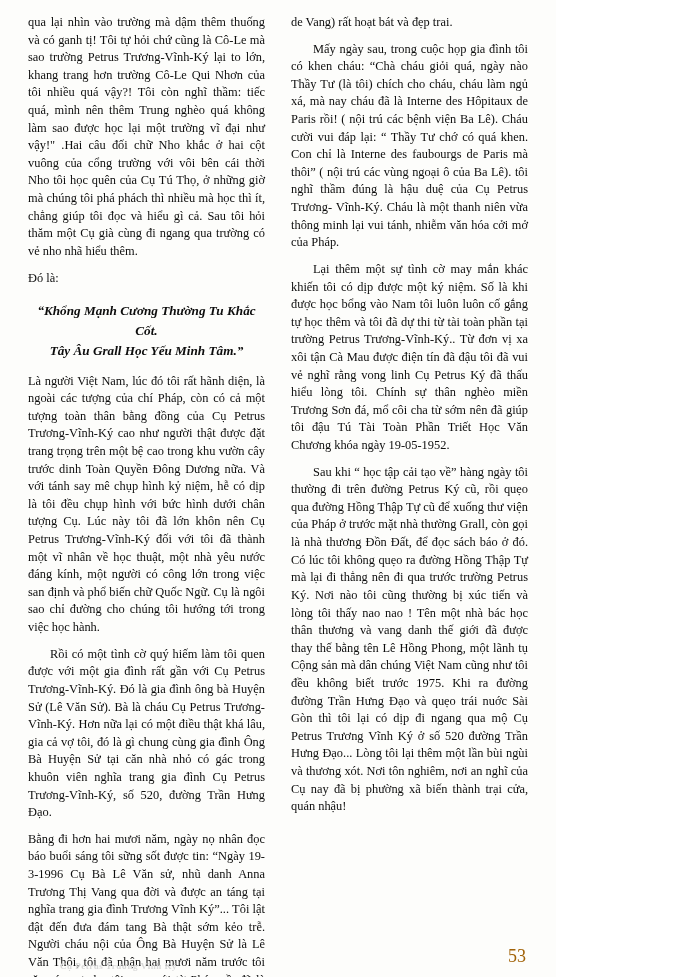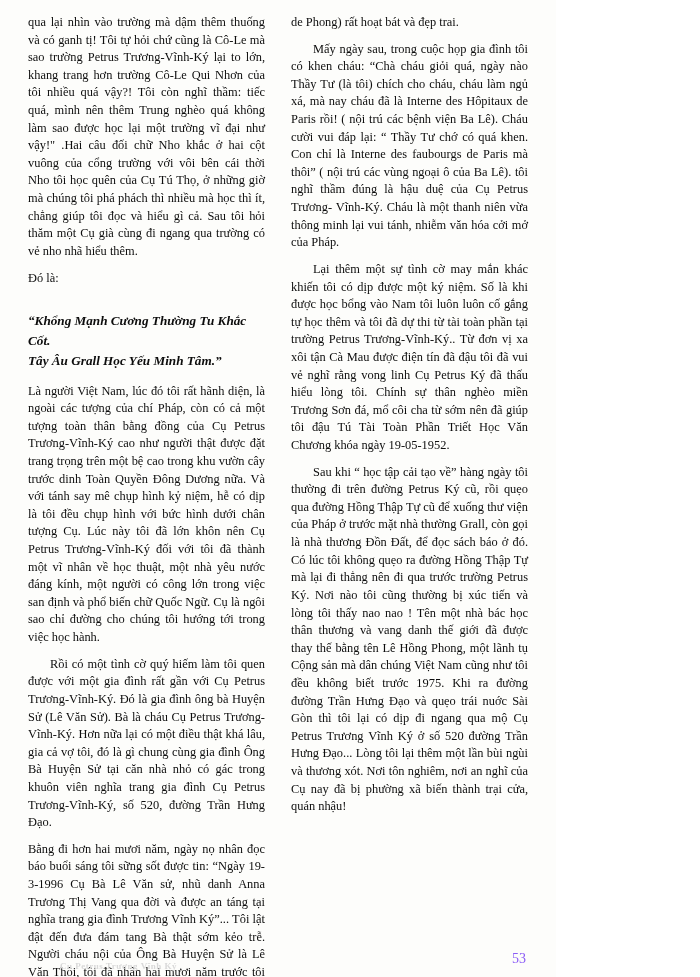--- a/index.html
+++ b/index.html
@@ -33,40 +33,40 @@
     hyphens: none;
   }
   .col p {
     margin: 0 0 9px 0;
     text-indent: 22px;
   }
   .col p.noindent {
     text-indent: 0;
   }
   .col p.tight {
-    margin-bottom: 24px;
+    margin-bottom: 14px;
     font-family: Liberation Serif, serif;
   }
   .verse {
     margin: 12px 0 12px 0;
-    text-align: left;
+    text-align: center;
     font-weight: bold;
     font-style: italic;
     font-size: 13.2px;
     line-height: 1.5;
   }
   .verse .line {
     display: block;
   }
   .page-number {
     position: absolute;
     right: 30px;
     bottom: 10px;
-    font-size: 14px;
-    color: #8b5cf6;
+    font-size: 18px;
+    color: #a16207;
     font-family: "Liberation Serif", serif;
   }
   .watermark {
     position: absolute;
     bottom: 6px;
     left: 60px;
     font-size: 9px;
     color: #d8d8d8;
     letter-spacing: 0.5px;
     user-select: none;
@@ -87,21 +87,21 @@
         <span class="line">“Khổng Mạnh Cương Thường Tu Khắc Cốt.</span>
         <span class="line">Tây Âu Grall Học Yếu Minh Tâm.”</span>
       </div>
 
       <p class="noindent">Là người Việt Nam, lúc đó tôi rất hãnh diện, là ngoài các tượng của chí Pháp, còn có cả một tượng toàn thân bằng đồng của Cụ Petrus Trương-Vĩnh-Ký cao như người thật được đặt trang trọng trên một bệ cao trong khu vườn cây trước dinh Toàn Quyền Đông Dương nữa. Và với tánh say mê chụp hình kỷ niệm, hễ có dịp là tôi đều chụp hình với bức hình dưới chân tượng Cụ. Lúc này tôi đã lớn khôn nên Cụ Petrus Trương-Vĩnh-Ký đối với tôi đã thành một vĩ nhân về học thuật, một nhà yêu nước đáng kính, một người có công lớn trong việc san định và phổ biến chữ Quốc Ngữ. Cụ là ngôi sao chỉ đường cho chúng tôi hướng tới trong việc học hành.</p>
       <p>Rồi có một tình cờ quý hiếm làm tôi quen được với một gia đình rất gần với Cụ Petrus Trương-Vĩnh-Ký. Đó là gia đình ông bà Huyện Sử (Lê Văn Sử). Bà là cháu Cụ Petrus Trương-Vĩnh-Ký. Hơn nữa lại có một điều thật khá lâu, gia cả vợ tôi, đó là gì chung cùng gia đình Ông Bà Huyện Sử tại căn nhà nhỏ có gác trong khuôn viên nghĩa trang gia đình Cụ Petrus Trương-Vĩnh-Ký, số 520, đường Trần Hưng Đạo.</p>
       <p class="noindent">Bằng đi hơn hai mươi năm, ngày nọ nhân đọc báo buổi sáng tôi sững sốt được tin: “Ngày 19-3-1996 Cụ Bà Lê Văn sử, nhũ danh Anna Trương Thị Vang qua đời và được an táng tại nghĩa trang gia đình Trương Vĩnh Ký”... Tôi lật đật đến đưa đám tang Bà thật sớm kẻo trễ. Người cháu nội của Ông Bà Huyện Sử là Lê Văn Thôi, tôi đã nhận hai mươi năm trước tôi săn sóc vợ cho tôi nay mới từ Pháp về, đã là một sinh viên y khoa nội trú của các bệnh viện Ba Lê (Interne des hôpitaux</p>
     </div>
 
     <div class="col">
-      <p class="noindent">de Phong) rất hoạt bát và đẹp trai.</p>
+      <p class="noindent">de Vang) rất hoạt bát và đẹp trai.</p>
       <p>Mấy ngày sau, trong cuộc họp gia đình tôi có khen cháu: “Chà cháu giỏi quá, ngày nào Thầy Tư (là tôi) chích cho cháu, cháu làm ngủ xá, mà nay cháu đã là Interne des Hôpitaux de Paris rồi! ( nội trú các bệnh viện Ba Lê). Cháu cười vui đáp lại: “ Thầy Tư chớ có quá khen. Con chỉ là Interne des faubourgs de Paris mà thôi” ( nội trú các vùng ngoại ô của Ba Lê). tôi nghĩ thầm đúng là hậu duệ của Cụ Petrus Trương- Vĩnh-Ký. Cháu là một thanh niên vừa thông minh lại vui tánh, nhiễm văn hóa cởi mở của Pháp.</p>
       <p>Lại thêm một sự tình cờ may mắn khác khiến tôi có dịp được một ký niệm. Số là khi được học bổng vào Nam tôi luôn luôn cố gắng tự học thêm và tôi đã dự thi từ tài toàn phần tại trường Petrus Trương-Vĩnh-Ký.. Từ đơn vị xa xôi tận Cà Mau được điện tín đã đậu tôi đã vui vẻ nghĩ rằng vong linh Cụ Petrus Ký đã thấu hiểu lòng tôi. Chính sự thân nghèo miền Trương Sơn đá, mổ côi cha từ sớm nên đã giúp tôi đậu Tú Tài Toàn Phần Triết Học Văn Chương khóa ngày 19-05-1952.</p>
       <p>Sau khi “ học tập cải tạo về” hàng ngày tôi thường đi trên đường Petrus Ký cũ, rồi quẹo qua đường Hồng Thập Tự cũ để xuống thư viện của Pháp ở trước mặt nhà thường Grall, còn gọi là nhà thương Đồn Đất, để đọc sách báo ở đó. Có lúc tôi không quẹo ra đường Hồng Thập Tự mà lại đi thẳng nên đi qua trước trường Petrus Ký. Nơi nào tôi cũng thường bị xúc tiến và lòng tôi thấy nao nao ! Tên một nhà bác học thân thương và vang danh thế giới đã được thay thế bằng tên Lê Hồng Phong, một lãnh tụ Cộng sản mà dân chúng Việt Nam cũng như tôi đều không biết trước 1975. Khi ra đường đường Trần Hưng Đạo và quẹo trái nuớc Sài Gòn thì tôi lại có dịp đi ngang qua mộ Cụ Petrus Trương Vĩnh Ký ở số 520 đường Trần Hưng Đạo... Lòng tôi lại thêm một lần bùi ngùi và thương xót. Nơi tôn nghiêm, nơi an nghĩ của Cụ nay đã bị phường xã biến thành trại cửa, quán nhậu!</p>
     </div>
 
   </div>
 
   <div class="watermark">Cụ Petrus Trương Vĩnh Ký</div>
   <div class="page-number">53</div>
 </div>

